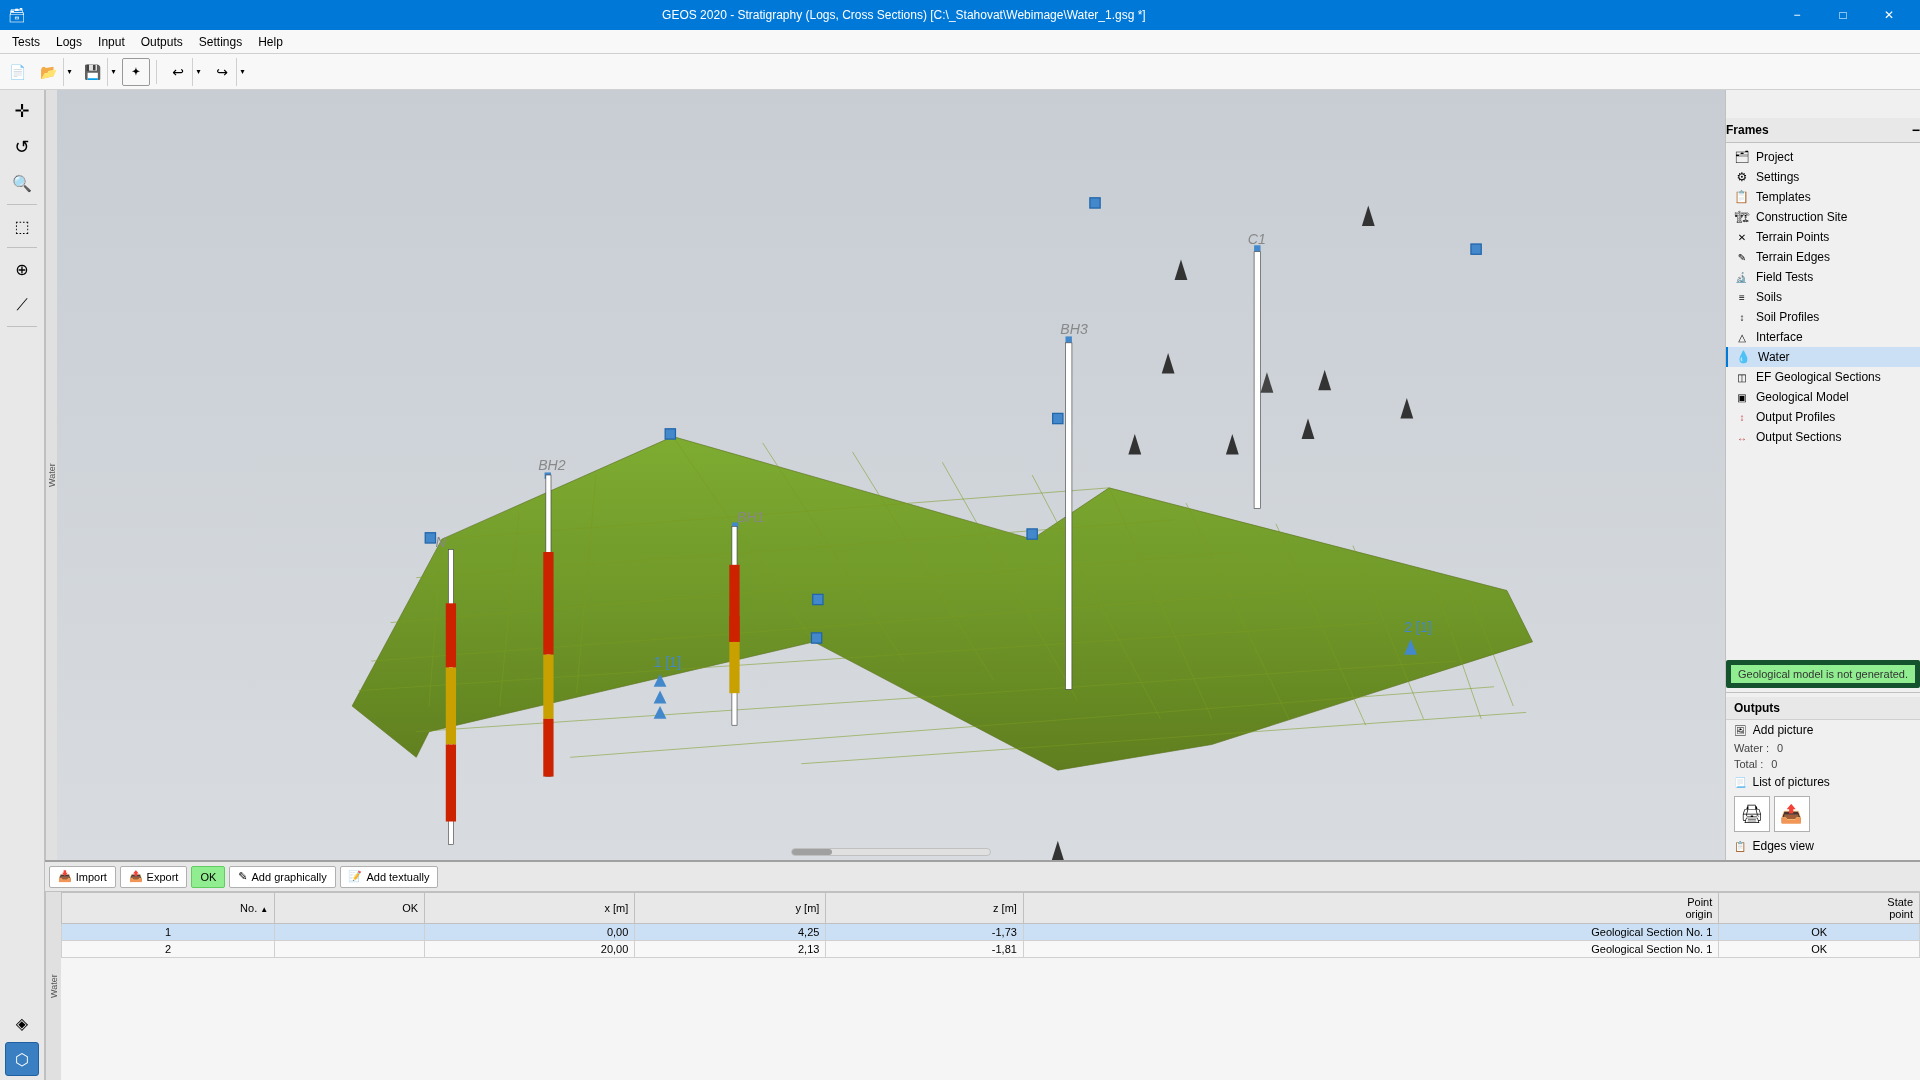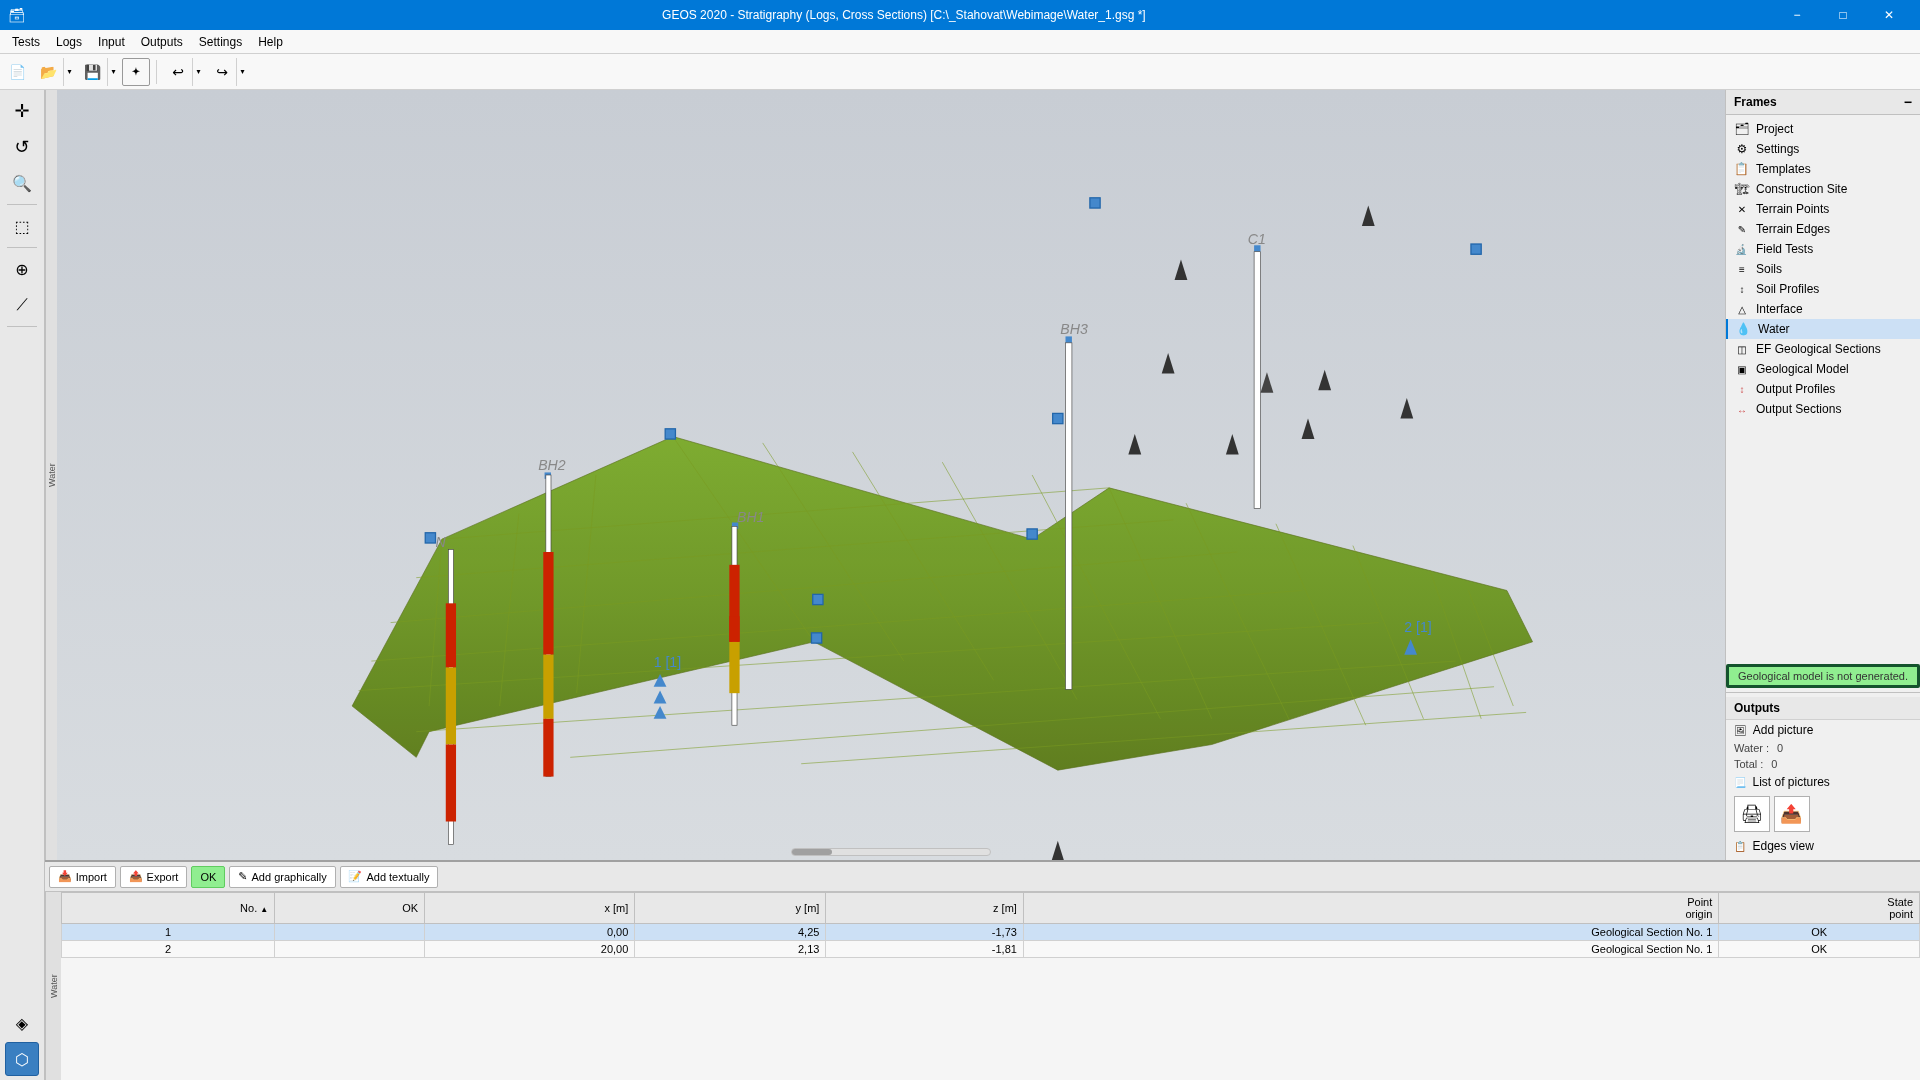--- a/index.html
+++ b/index.html
@@ -132,24 +132,25 @@
     #right-panel {
       width: 195px;
       background: #f0f0f0;
       border-left: 1px solid #c0c0c0;
       display: flex;
       flex-direction: column;
     }
     #frames-header {
       background: #e8e8e8;
       border-bottom: 1px solid #c0c0c0;
-      padding: 4px 8px;
+      padding: 4px 0;
       display: flex;
       align-items: center;
       justify-content: space-between;
+      margin-top: 28px;
     }
     #frames-header span { font-weight: bold; font-size: 12px; }
     .frames-list { flex: 1; overflow-y: auto; padding: 4px 0; }
     .frame-item {
       display: flex;
       align-items: center;
       padding: 3px 8px;
       cursor: pointer;
       font-size: 12px;
       gap: 6px;
@@ -174,21 +175,21 @@
     .output-info {
       display: flex;
       padding: 2px 8px;
       font-size: 11px;
       color: #444;
       gap: 8px;
     }
 
     .geo-model-badge {
       background: #90EE90;
-      border: 3px solid #14532d;
+      border: 5px solid #14532d;
       color: #333;
       font-size: 11px;
       padding: 3px 6px;
       margin: 4px 0;
       text-align: center;
       border-radius: 2px;
     }
 
     
     #bottom-panel {

